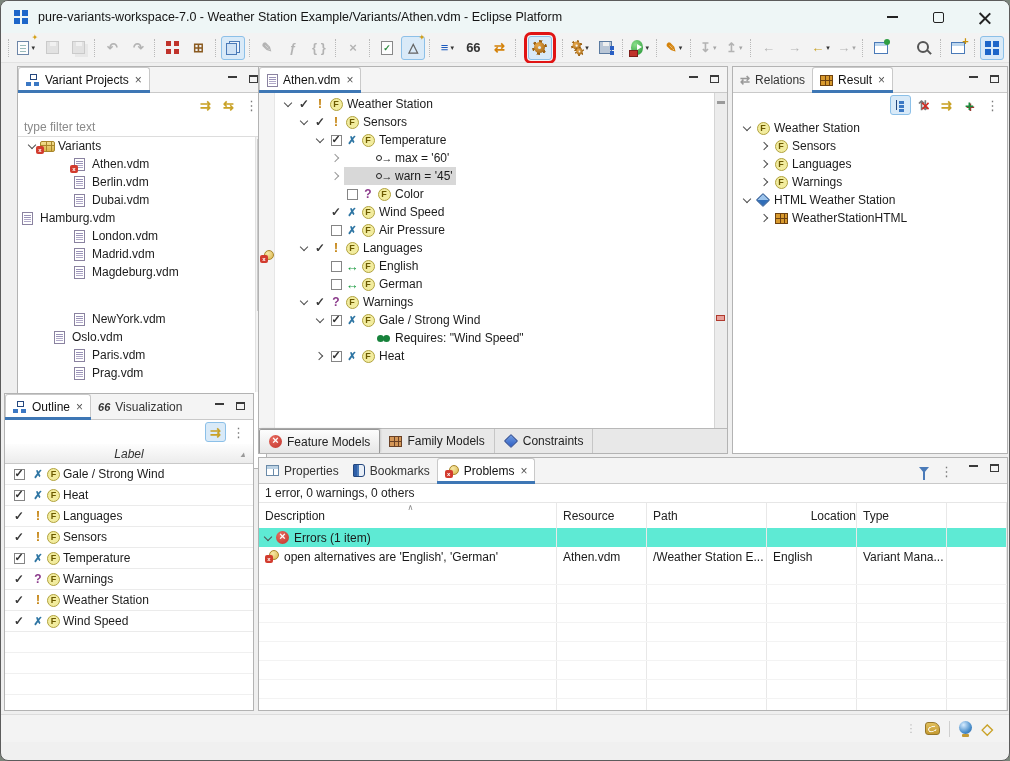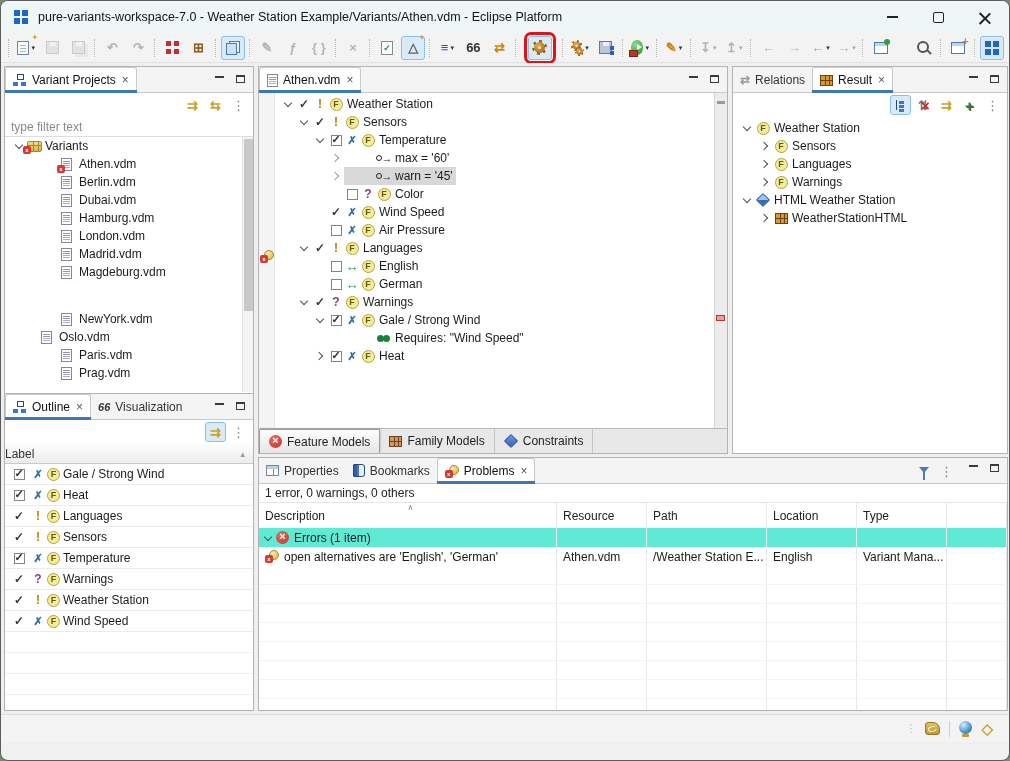--- a/index.html
+++ b/index.html
@@ -69,21 +69,21 @@
   .css-gear::before{content:"";position:absolute;inset:2px;border-radius:50%;background:radial-gradient(circle at 35% 30%,#e8a84a,#9a5f10);}
   .css-gear::after{content:"";position:absolute;inset:6px;border-radius:50%;background:#f3f3f3;}
   .tbtn.active .css-gear::after{background:#d9eaf8;}
   .k-gearpair{position:relative;width:18px;height:15px;}
   .k-gearpair .g1{position:absolute;left:0;top:0;transform:scale(.75);transform-origin:top left;}
   .k-gearpair .g2{position:absolute;right:-1px;bottom:-1px;transform:scale(.6);transform-origin:bottom right;}
 
   
   .main{position:relative;width:1010px;height:651px;background:#efefef;}
   .panel{position:absolute;background:#fff;border:1px solid #b3b3b3;overflow:hidden;}
-  .p-vp{left:3px;top:3px;width:250px;height:403px;}
+  .p-vp{left:16px;top:3px;width:250px;height:403px;}
   .p-out{left:3px;top:330px;width:250px;height:318px;}
   .p-ed{left:257px;top:3px;width:470px;height:388px;}
   .p-prob{left:257px;top:394px;width:750px;height:254px;}
   .p-res{left:731px;top:3px;width:276px;height:388px;}
 
   .tabbar{height:26px;background:#f4f4f4;border-bottom:1px solid #c9c9c9;display:flex;align-items:flex-end;justify-content:space-between;}
   .tabs{display:flex;align-items:flex-end;height:26px;}
   .vtab{height:25px;display:flex;align-items:center;gap:5px;padding:0 7px;font-size:12px;color:#333;position:relative;white-space:nowrap;}
   .vtab.selected{background:#fff;border:1px solid #c9c9c9;border-bottom:none;border-top-left-radius:3px;border-top-right-radius:3px;color:#111;}
   .vtab.selected::after{content:"";position:absolute;left:-1px;right:-1px;bottom:-1px;height:3px;background:#3e77b5;}
@@ -182,21 +182,21 @@
   .btabs{position:absolute;left:0;right:0;bottom:0;height:25px;background:#e8e8e8;border-top:1px solid #b8b8b8;display:flex;align-items:flex-end;}
   .btab{height:24px;padding:0 9px;display:flex;align-items:center;gap:5px;font-size:12px;color:#222;border-right:1px solid #c6c6c6;white-space:nowrap;}
   .btab.selected{background:linear-gradient(#fdfdfd,#e6e6e6);border:1px solid #9a9a9a;border-bottom:none;
     border-top-left-radius:2px;border-top-right-radius:2px;box-shadow:1px -1px 2px rgba(0,0,0,.12);}
 
   
   .rrow{display:flex;align-items:center;height:18px;}
 
   
   .ohdr{height:20px;background:linear-gradient(#fdfdfd,#ececec);border-bottom:1px solid #c9c9c9;display:flex;
-    align-items:center;justify-content:flex-start;font-size:12px;color:#333;position:relative;}
+    align-items:center;justify-content:center;font-size:12px;color:#333;position:relative;font-style:italic;}
   .sorttri{position:absolute;right:8px;top:5px;font-size:9px;color:#999;}
   .orow{display:flex;align-items:center;height:21px;border-bottom:1px solid #ebebeb;padding-left:4px;}
   .ocell-s{flex:0 0 20px;display:flex;justify-content:center;}
   .ocell-r{flex:0 0 18px;display:flex;justify-content:center;}
   .orow-empty{height:21px;border-bottom:1px solid #f0f0f0;}
 
   
   .psummary{height:19px;display:flex;align-items:center;padding-left:6px;font-size:12px;color:#222;border-bottom:1px solid #e6e6e6;background:#fff;}
   .prow{display:flex;height:19px;background:#fff;}
   .prow.hdr{height:25px;}
@@ -423,21 +423,21 @@
                 <span class="i-vdm"></span>
                 <span class="lbl">Berlin.vdm</span>
               </span>
             </div>
             <div class="vrow" style="padding-left: 52px;">
               <span class="plainbox">
                 <span class="i-vdm"></span>
                 <span class="lbl">Dubai.vdm</span>
               </span>
             </div>
-            <div class="vrow" style="padding-left: 52px;">
+            <div class="vrow" style="">
               <span class="plainbox">
                 <span class="i-vdm"></span>
                 <span class="lbl">Hamburg.vdm</span>
               </span>
             </div>
             <div class="vrow" style="padding-left: 52px;">
               <span class="plainbox">
                 <span class="i-vdm"></span>
                 <span class="lbl">London.vdm</span>
               </span>
@@ -940,21 +940,21 @@
             <div class="pcell hdrc" style="flex: 0 0 298px; width: 298px;">
               <span>Description</span>
               <span class="sortcaret">∧</span>
             </div>
             <div class="pcell hdrc" style="flex: 0 0 90px; width: 90px;">
               <span>Resource</span>
             </div>
             <div class="pcell hdrc" style="flex: 0 0 120px; width: 120px;">
               <span>Path</span>
             </div>
-            <div class="pcell hdrc" style="flex: 0 0 90px; width: 90px;">
+            <div class="pcell hdrc" style="flex: 0 0 90px; width: 90px; justify-content: flex-end;">
               <span>Location</span>
             </div>
             <div class="pcell hdrc" style="flex: 0 0 90px; width: 90px;">
               <span>Type</span>
             </div>
             <div class="pcell hdrc" style="flex: 0 0 60px; width: 60px;"></div>
           </div>
           <div class="prow grp">
             <div class="pcell" style="flex: 0 0 298px; width: 298px;">
               <span class="chev d"></span>

